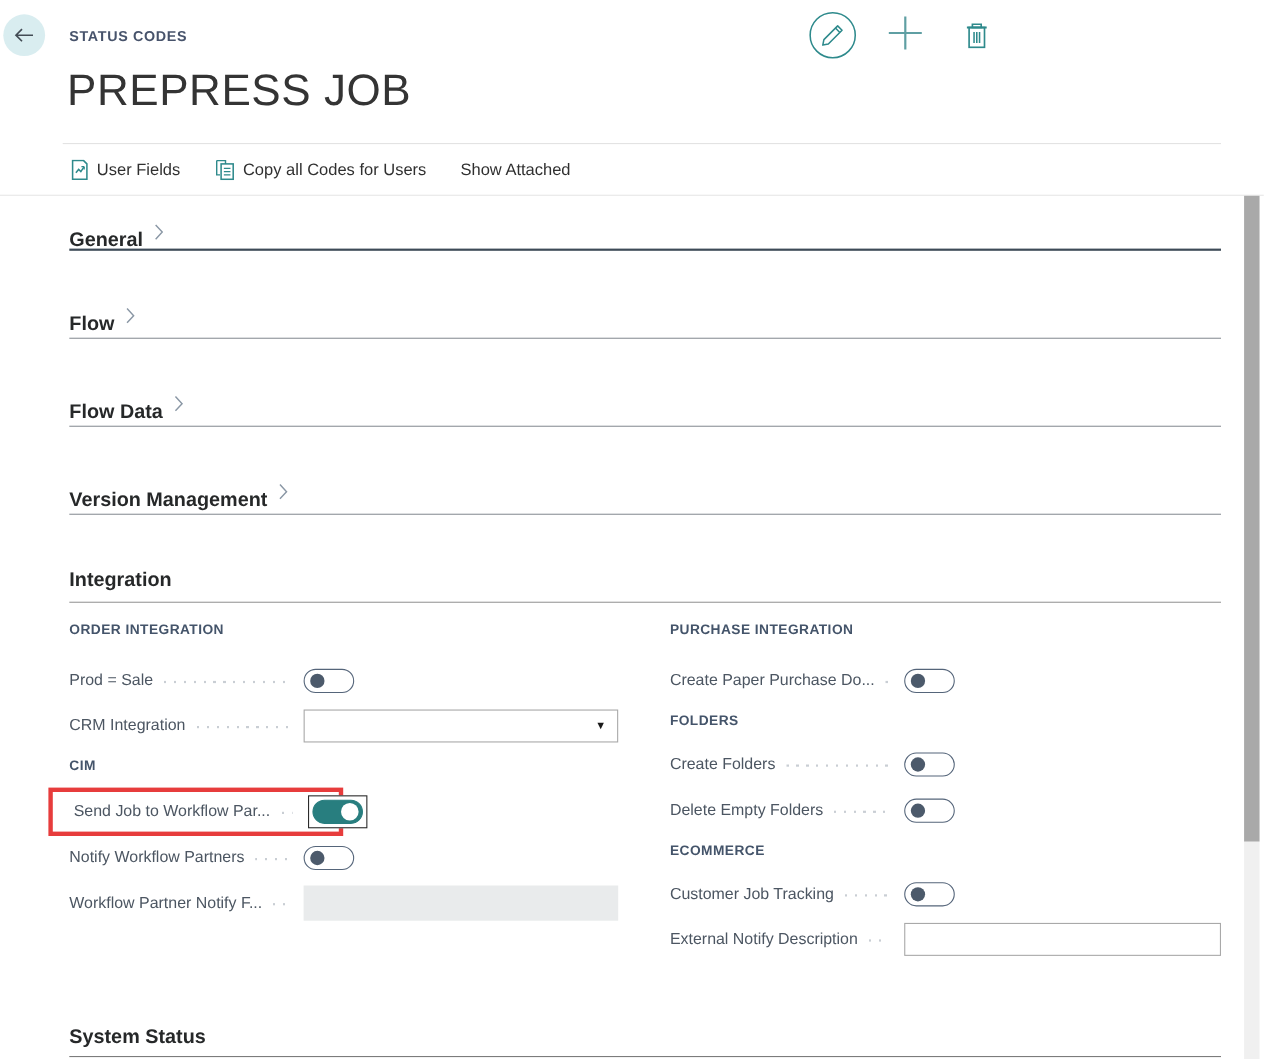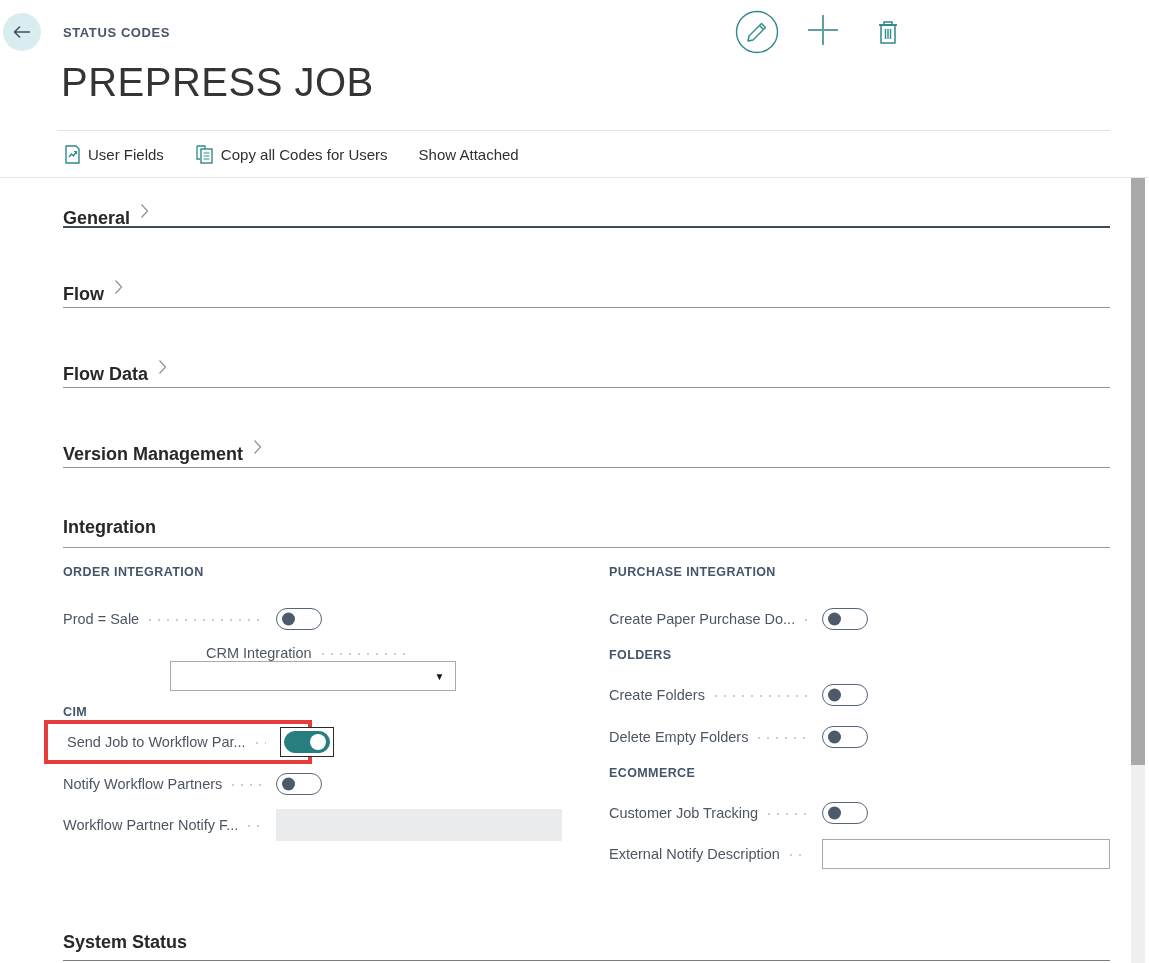--- a/index.html
+++ b/index.html
@@ -85,33 +85,33 @@
   
   .select-box {
     position:relative; width:286px; height:30px; background:#fff; border:1px solid #a9a9a9; cursor:pointer;
   }
   .select-box .caret { position:absolute; right:10px; top:50%; transform:translateY(-50%); font-size:10px; color:#1a1a1a; }
   .text-input { width:288px; height:30px; background:#fff; border:1px solid #a9a9a9; }
   .disabled-input { width:286px; height:32px; background:#e9ebec; border:none; }
 
   
   .l-row1 { margin-top:28px; }
-  .l-row2 { margin-top:15px;flex-direction:column; }
+  .l-row2 { margin-top:15px; }
   .l-row4 { margin-top:9px; }
   .l-row5 { margin-top:14px; }
   
   .r-row1 { margin-top:28px; }
   .r-row2 { margin-top:21px; }
   .r-row3 { margin-top:20px; }
   .r-row4 { margin-top:21px; }
   .r-row5 { margin-top:15px; }
 
   
   .highlight-row {
-    margin-left:-19px; width:268px; height:44px;
+    margin-top:12px; margin-left:-19px; width:268px; height:44px;
     border:4px solid #e73c3c; padding-left:19px;
     display:flex; align-items:center;justify-content:space-between;
   }
 
   .bottom-section { margin-top:60px; padding-bottom:5px; border-bottom:1px solid #7c7c7c; cursor:pointer; }
   .bottom-section .tab-label { font-size:18px; font-weight:700; color:#262829; line-height:26px; }
 </style>
 </head>
 <body>
 

